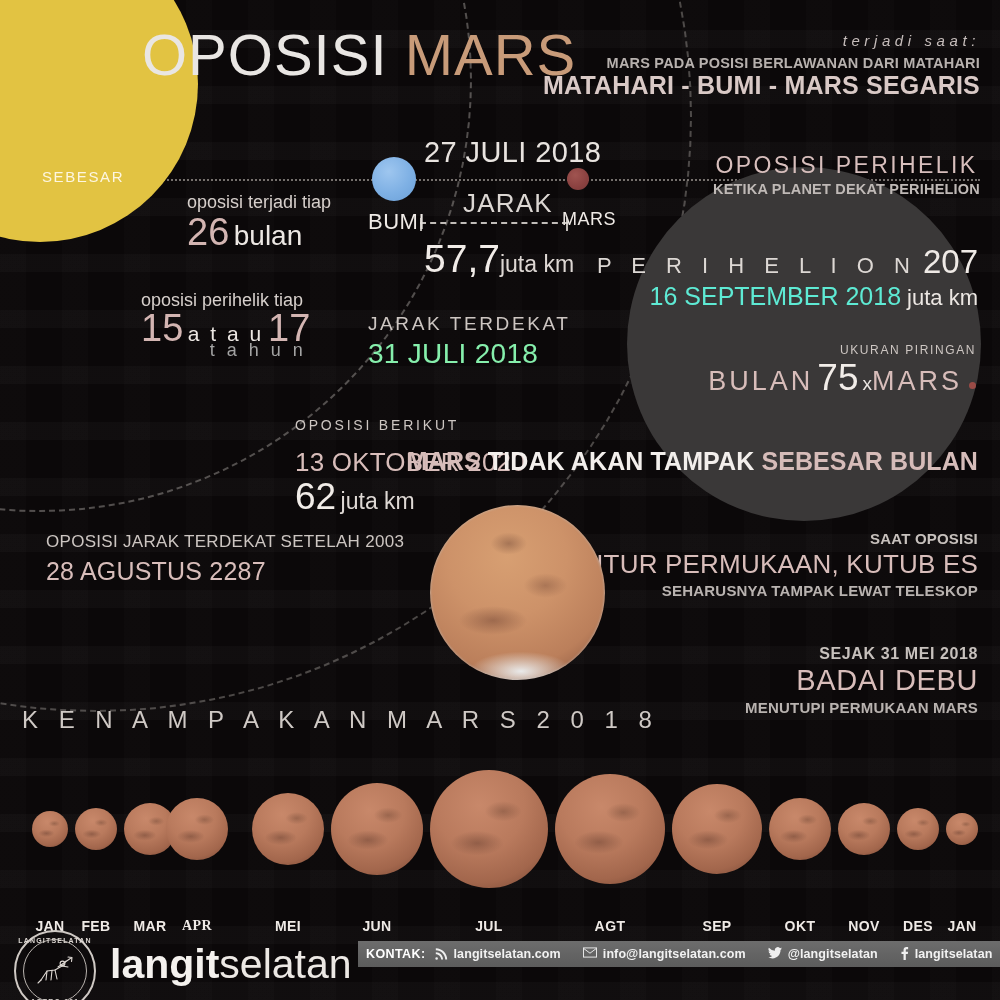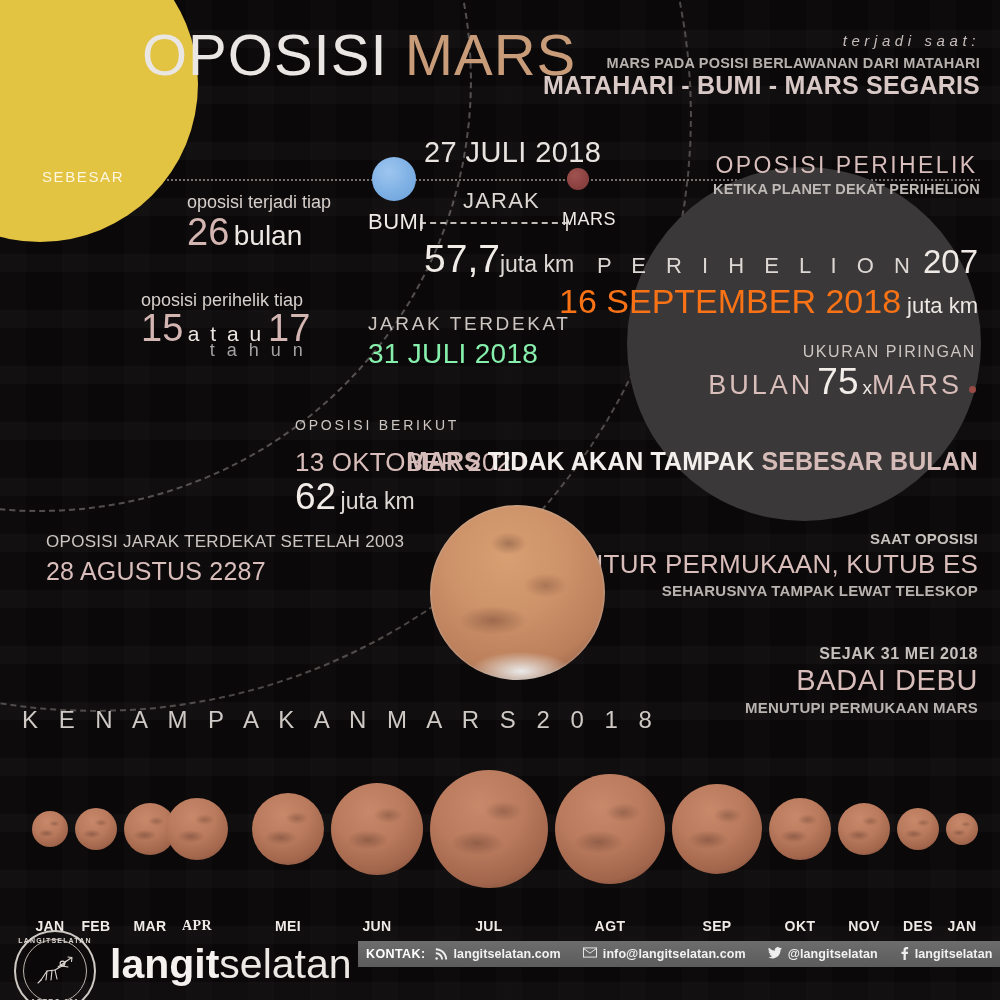--- a/index.html
+++ b/index.html
@@ -90,21 +90,21 @@
   }
   #earth-label{position:absolute;left:368px;top:209px;font-size:22px;color:#efeae6;letter-spacing:.5px;}
   #mars-label{position:absolute;left:562px;top:209px;font-size:18px;color:#efeae6;letter-spacing:.5px;}
 
   
   #opp-date{
     position:absolute;left:424px;top:136px;
     font-size:29px;color:#e9e4e0;letter-spacing:.4px;
   }
   #jarak-word{
-    position:absolute;left:463px;top:188px;font-size:22px;color:#dcd7d3;letter-spacing:1.2px;
+    position:absolute;left:463px;top:188px;font-size:26px;color:#dcd7d3;letter-spacing:1.2px;
   }
   #jarak-bar{
     position:absolute;left:420px;top:222px;width:148px;height:0;
     border-top:2px dashed rgba(225,220,215,.85);
   }
   #jarak-bar:before,#jarak-bar:after{
     content:"";position:absolute;top:-6px;width:2px;height:13px;background:rgba(225,220,215,.85);
   }
   #jarak-bar:before{left:0;}
   #jarak-bar:after{right:0;}
@@ -154,25 +154,25 @@
   }
   #perihelik-head .cap{font-size:23px;letter-spacing:2.4px;color:#d7bebc;}
   #perihelik-head .sub{font-size:14.5px;font-weight:600;color:#bfb9b6;margin-top:2px;letter-spacing:.2px;}
 
   #perihelion-block{
     position:absolute;right:22px;top:243px;text-align:right;
   }
   #perihelion-block .l1{font-size:22px;letter-spacing:7px;color:#ddd8d4;}
   #perihelion-block .l1 .big{font-size:33px;letter-spacing:0;color:#efeae6;margin-left:6px;}
   #perihelion-block .l2{margin-top:1px;}
-  #perihelion-block .l2 .d{font-size:34px;color:#f97316;}
+  #perihelion-block .l2 .d{font-size:25px;color:#5eead4;}
   #perihelion-block .l2 .u{font-size:22px;color:#ece7e3;margin-left:6px;}
 
   #ukuran-block{position:absolute;right:24px;top:343px;text-align:right;}
-  #ukuran-block .cap{font-size:16px;letter-spacing:1.6px;color:#cdc6c2;}
+  #ukuran-block .cap{font-size:12px;letter-spacing:1.6px;color:#cdc6c2;}
   #ukuran-block .row{margin-top:0px;}
   #ukuran-block .bulan{font-size:27px;letter-spacing:3px;color:#d8bdba;}
   #ukuran-block .num{font-size:37px;color:#f2ede9;font-weight:300;margin:0 4px;}
   #ukuran-block .x{font-size:19px;color:#ece7e3;}
   #ukuran-block .mars{font-size:27px;letter-spacing:3px;color:#d8bdba;}
   #ukuran-block .dot{display:inline-block;width:7px;height:7px;border-radius:50%;
       background:#9a4b46;vertical-align:middle;margin-left:7px;}
 
   #tidak-tampak{
     position:absolute;right:22px;top:447px;font-size:25px;letter-spacing:.1px;white-space:nowrap;

